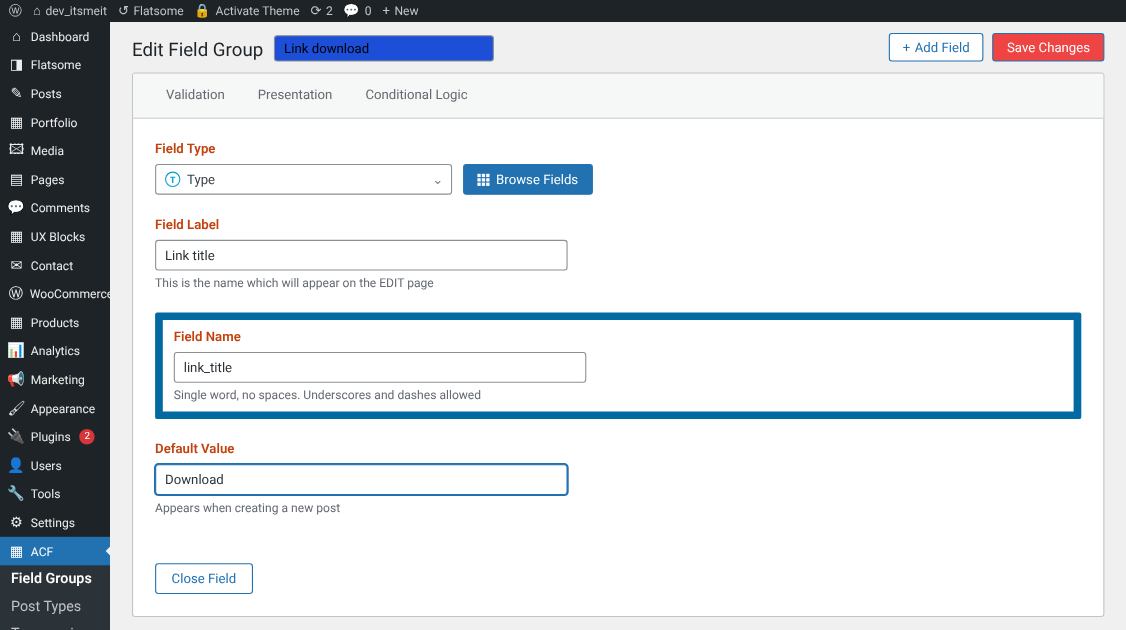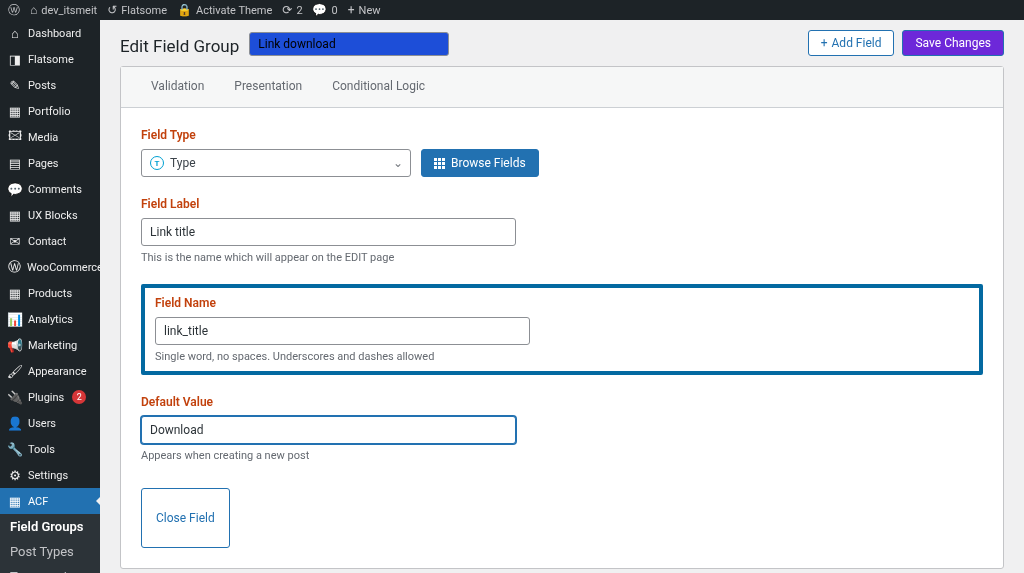--- a/index.html
+++ b/index.html
@@ -21,44 +21,44 @@
 .sidebar .ic { width: 14px; height: 14px; display: inline-flex; align-items: center; justify-content: center; font-size: 13px; }
 .badge { background: #d63638; color: #fff; border-radius: 50%; width: 14px; height: 14px; font-size: 9px; display: inline-flex; align-items: center; justify-content: center; margin-left: 2px; }
 
 .content { flex: 1; background: #f0f0f1; overflow-y: auto; }
 .header { padding: 10px 20px; display: flex; align-items: flex-end; gap: 10px; background: #f0f0f1; }
 .header h1 { font-size: 17px; font-weight: 400; color: #1d2327; }
 .title-input { border: 1px solid #8c8f94; border-radius: 3px; padding: 4px 8px; font-size: 12px; width: 200px; background: #1d4ed8; }
 .header-actions { margin-left: auto; display: flex; gap: 8px; }
 .btn { padding: 5px 12px; border-radius: 3px; font-size: 12px; cursor: pointer; border: 1px solid; display: inline-flex; align-items: center; gap: 4px; }
 .btn-secondary { background: #fff; border-color: #2271b1; color: #2271b1; }
-.btn-primary { background: #6d28d9; border-color: #2271b1; color: #fff; }
+.btn-primary { background: #ef4444; border-color: #2271b1; color: #fff; }
 
 .panel { margin: 0 20px 16px; background: #fff; border: 1px solid #c3c4c7; border-radius: 3px; }
 .tabs { display: flex; border-bottom: 1px solid #ccd0d4; padding: 0 20px; background: #f6f7f7; }
 .tab { padding: 12px 10px; font-size: 12px; color: #646970; cursor: pointer; border-bottom: 2px solid transparent; margin-right: 10px; }
 .tab.active { color: #2271b1; border-bottom-color: #2271b1; }
 
 .fields { padding: 20px; }
 .field-group { margin-bottom: 20px; }
-.field-group.highlighted { border: 4px solid #0369a1; padding: 8px 10px; border-radius: 2px; }
+.field-group.highlighted { border: 7px solid #0369a1; padding: 8px 10px; border-radius: 2px; }
 .label { font-weight: 600; color: #c2410c; font-size: 12px; margin-bottom: 7px; display: block; }
 .field-row { display: flex; gap: 10px; align-items: center; }
 .select-wrap { position: relative; width: 270px; }
 .select { border: 1px solid #8c8f94; border-radius: 3px; padding: 6px 28px 6px 8px; font-size: 12px; background: #fff; width: 100%; display: flex; align-items: center; gap: 6px; }
 .select .chev { position: absolute; right: 8px; top: 50%; transform: translateY(-50%); color: #787c82; }
 .select .type-ic { width: 14px; height: 14px; border: 1px solid #00a0d2; border-radius: 50%; display: inline-flex; align-items: center; justify-content: center; font-size: 8px; color: #00a0d2; font-weight: bold; }
 .browse-btn { background: #2271b1; color: #ffffff; border: 1px solid #2271b1; padding: 6px 12px; border-radius: 3px; font-size: 12px; display: inline-flex; align-items: center; gap: 6px; cursor: pointer; }
 .grid-ic { display: inline-grid; grid-template-columns: repeat(3, 3px); gap: 1px; }
 .grid-ic span { width: 3px; height: 3px; background: #fff; }
 .input { border: 1px solid #8c8f94; border-radius: 3px; padding: 6px 8px; font-size: 12px; width: 375px; background: #fff; color:#2c3338; }
 .input.focused { border-color: #2271b1; box-shadow: 0 0 0 1px #2271b1; outline: none; }
 .help { font-size: 11px; color: #646970; margin-top: 5px; }
 
-.close-btn { display: inline-block; padding: 22px 14px; border: 1px solid #2271b1; color: #2271b1; border-radius: 3px; font-size: 12px; cursor: pointer; background: #fff; margin-top: 6px; }
+.close-btn { display: inline-block; padding: 6px 14px; border: 1px solid #2271b1; color: #2271b1; border-radius: 3px; font-size: 12px; cursor: pointer; background: #fff; margin-top: 24px; }
 
 .bottom-add { margin: 8px 20px; display: flex; justify-content: flex-end; background: #fff; border: 1px solid #c3c4c7; border-radius: 3px; padding: 8px 12px; }
 </style>
 </head>
 <body>
 
 <div class="admin-bar">
   <span>
       <span class="icon">ⓦ</span>
     </span>

